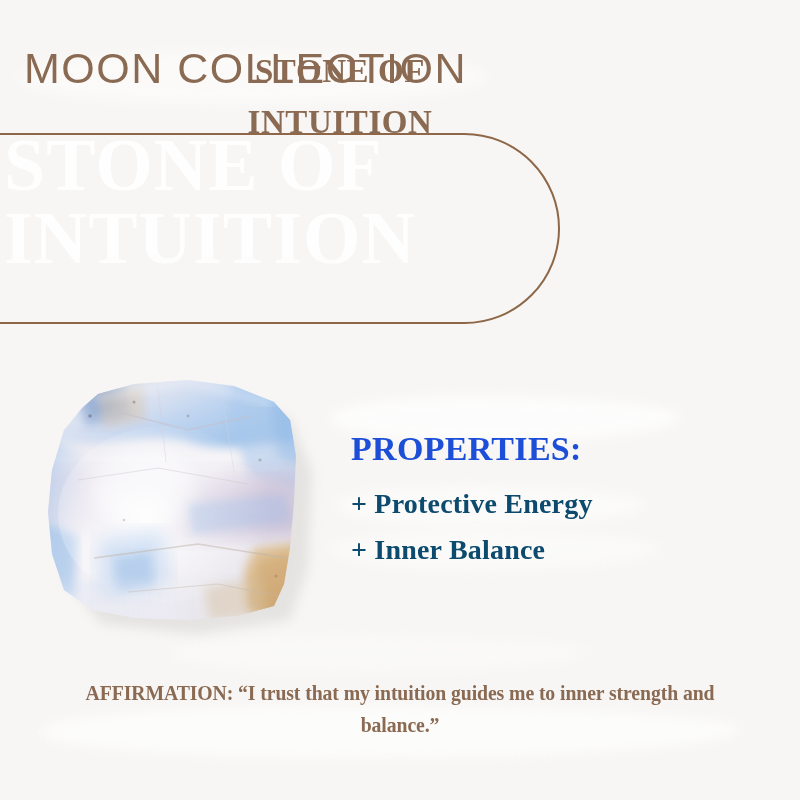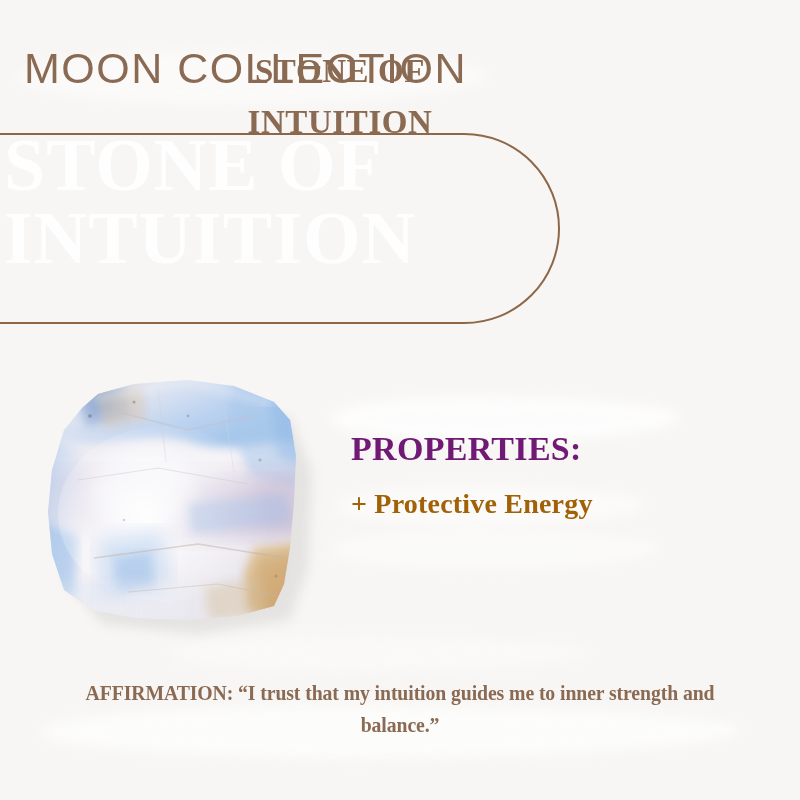--- a/index.html
+++ b/index.html
@@ -118,31 +118,31 @@
     left: 351px;
     top: 430px;
     z-index: 4;
   }
   .properties-heading {
     font-family: "Liberation Serif", "DejaVu Serif", serif;
     font-weight: 700;
     font-size: 34px;
     line-height: 1.1;
     letter-spacing: .3px;
-    color: #701a75;
+    color: #1d4ed8;
     margin-bottom: 14px;
   }
   .prop-list { list-style: none; }
   .prop-item {
     font-family: "Liberation Serif", "DejaVu Serif", serif;
     font-weight: 700;
     font-size: 28px;
     line-height: 1.64;
     letter-spacing: .2px;
-    color: #a16207;
+    color: #0c4a6e;
     white-space: nowrap;
   }
 
   
   .affirmation {
     position: absolute;
     left: 30px;
     top: 678px;
     width: 740px;
     z-index: 4;
@@ -299,16 +299,17 @@
 
       <path d="M56 26 L150 10 L236 32" stroke="#ffffff" stroke-width="4" fill="none" opacity=".5" filter="url(#soft)"></path>
     </g>
   </svg>
 </div>
 
 <div class="properties">
   <div class="properties-heading">PROPERTIES:</div>
   <ul class="prop-list">
     <li class="prop-item">+ Protective Energy</li>
+    <li class="prop-item">+ Inner Balance</li>
   </ul>
 </div>
 
 <div class="affirmation">AFFIRMATION: “I trust that my intuition guides me to inner strength and balance.”</div>
 
 </body></html>

